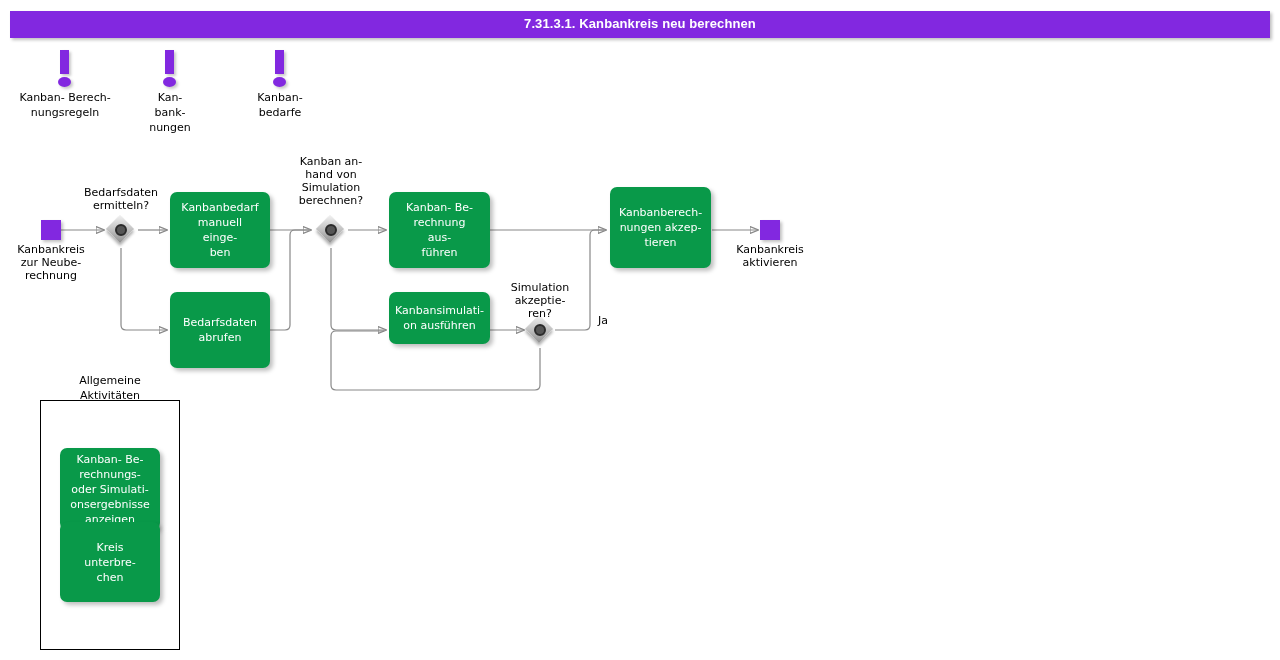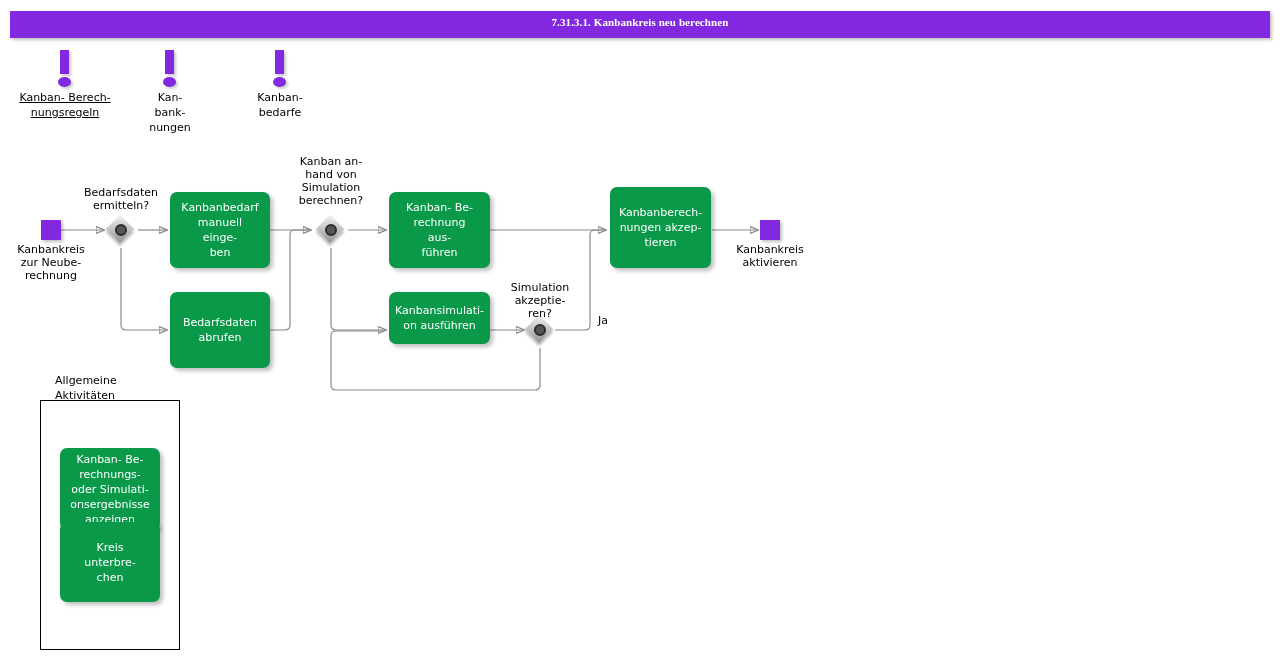--- a/index.html
+++ b/index.html
@@ -24,23 +24,23 @@
     height: 27px;
     background: #8228e0;
     box-shadow: 2px 2px 3px rgba(0,0,0,0.25);
   }
   .titlebar-text {
     position: absolute;
     left: 0; right: 0;
     top: 5px;
     text-align: center;
     color: #ffffff;
-    font-size: 11px;
+    font-size: 13px;
     font-weight: bold;
-    font-family: Liberation Serif, serif;
+    font-family: Liberation Sans, sans-serif;
     letter-spacing: 0.1px;
   }
   
   .event {
     position: absolute;
   }
   .event .bang-bar {
     position: absolute;
     left: 6px;
     top: 0;
@@ -141,20 +141,21 @@
   }
   
   .group-box {
     position: absolute;
     border: 1px solid #000000;
     background: #ffffff;
     box-sizing: border-box;
   }
   .group-label {
     position: absolute;
+    text-align: center;
     font-size: 11px;
     color: #000000;
     line-height: 15px;
     white-space: pre-line;
   }
   
   #edges {
     position: absolute;
     left: 0; top: 0;
     width: 1280px;
@@ -200,21 +201,21 @@
     <path d="M 555,330 L 585,330 Q 590,330 590,325 L 590,235 Q 590,230 595,230 L 604,230"></path>
 
     <path d="M 712,230 L 758,230" marker-end="url(#arw)"></path>
 
     <path d="M 540,348 L 540,385 Q 540,390 535,390 L 336,390 Q 331,390 331,385 L 331,336 Q 331,331 336,331 L 384,331"></path>
   </svg>
 
   <div class="event" style="left:54px; top:50px;">
     <div class="bang-bar"></div>
     <div class="bang-dot"></div>
-    <div class="event-label" style="left:-44px; width:110px;text-decoration:underline;">Kanban-  Berech-
+    <div class="event-label" style="left:-44px; width:110px;">Kanban-  Berech-
 nungsregeln</div>
   </div>
 
   <div class="event" style="left:159px; top:50px;">
     <div class="bang-bar"></div>
     <div class="bang-dot"></div>
     <div class="event-label" style="left:-25px; width:72px;">Kan-
 bank-
 nungen</div>
   </div>

